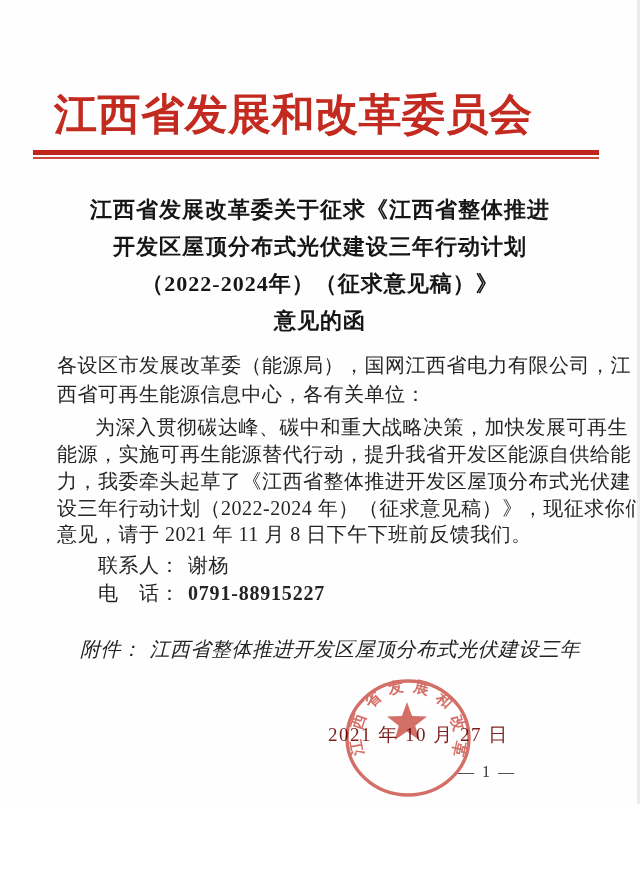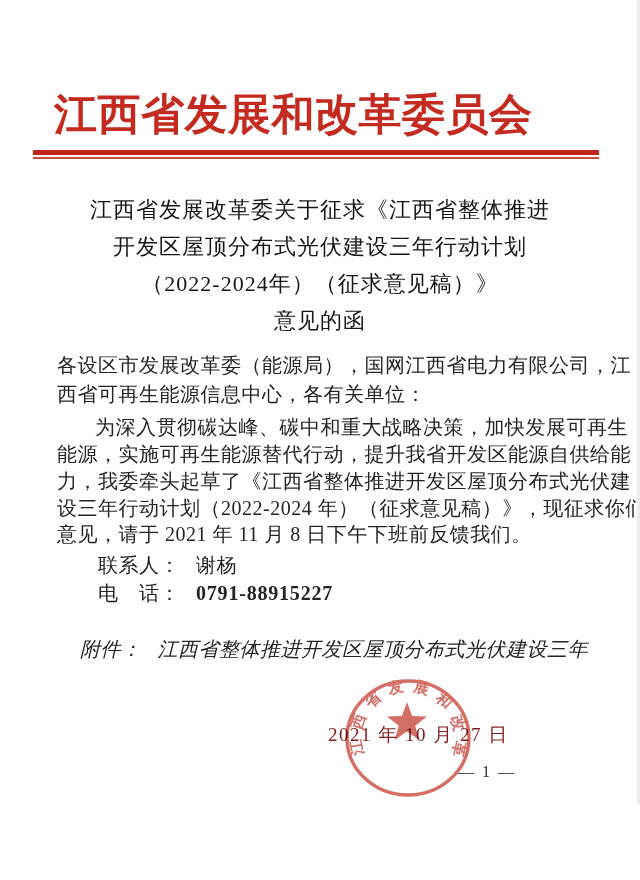--- a/index.html
+++ b/index.html
@@ -10,31 +10,31 @@
   
   .agency {
     position:absolute; left:54px; top:90px; font-size:43px; font-weight:700;
     color:#c32b20; white-space:nowrap; letter-spacing:0.5px; line-height:1.15;
   }
   .redline-thick { position:absolute; left:33px; top:150px; width:566px; height:5px; background:#c0251c; }
   .redline-thin  { position:absolute; left:33px; top:157px; width:566px; height:2px; background:#cf4a3e; }
 
   
   .title { position:absolute; left:0; top:191px; width:640px; text-align:center;
-           font-weight:400; color:#161616; font-size:22px; }
+           font-weight:700; color:#161616; font-size:22px; }
   .title .tl { line-height:37px; letter-spacing:1px; white-space:nowrap; }
 
   
   .bline { position:absolute; left:57px; font-size:20px; letter-spacing:0.5px;
            color:#242424; white-space:nowrap; line-height:1.2; }
   .indent2 { left:95px; }
   .contact { left:98px; }
   .attach1 { left:80px;font-style:italic; }
   .attach2 { left:148px; }
-  .lbl { margin-right:16px; }
+  .lbl { margin-right:8px; }
   .phone-val { font-weight:600; letter-spacing:0.8px;font-family:Liberation Serif, serif; }
 
   .date-line { position:absolute; left:328px; top:722px; font-size:19px;
                letter-spacing:1.5px; color:#7f1d1d; white-space:nowrap; }
   .page-num  { position:absolute; left:458px; top:763px; font-size:16px;
                letter-spacing:2px; color:#333; white-space:nowrap; }
 
   
   .seal { position:absolute; left:341px; top:676px; width:136px; height:128px;
           opacity:0.82; mix-blend-mode:multiply; }

